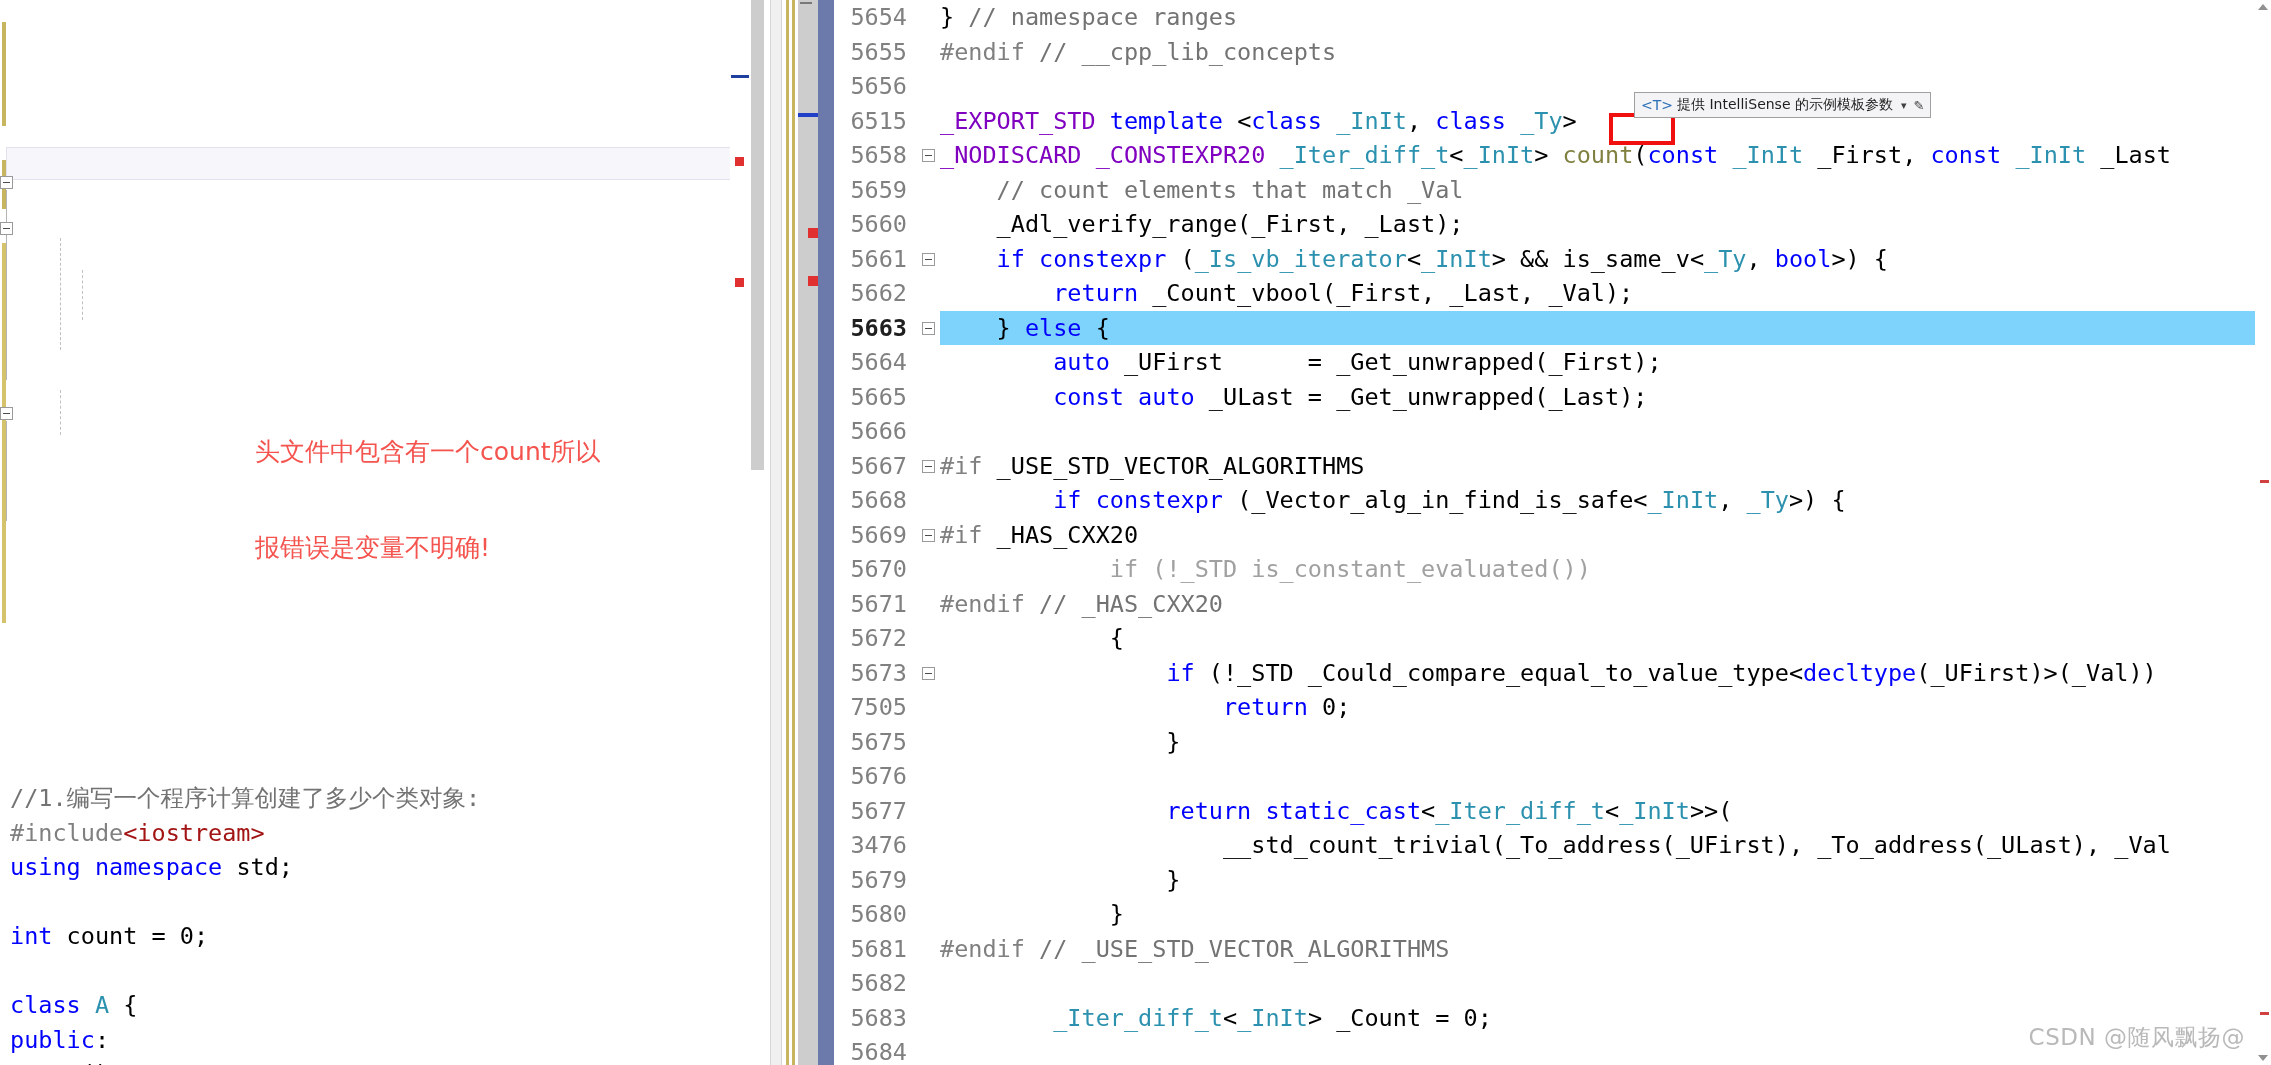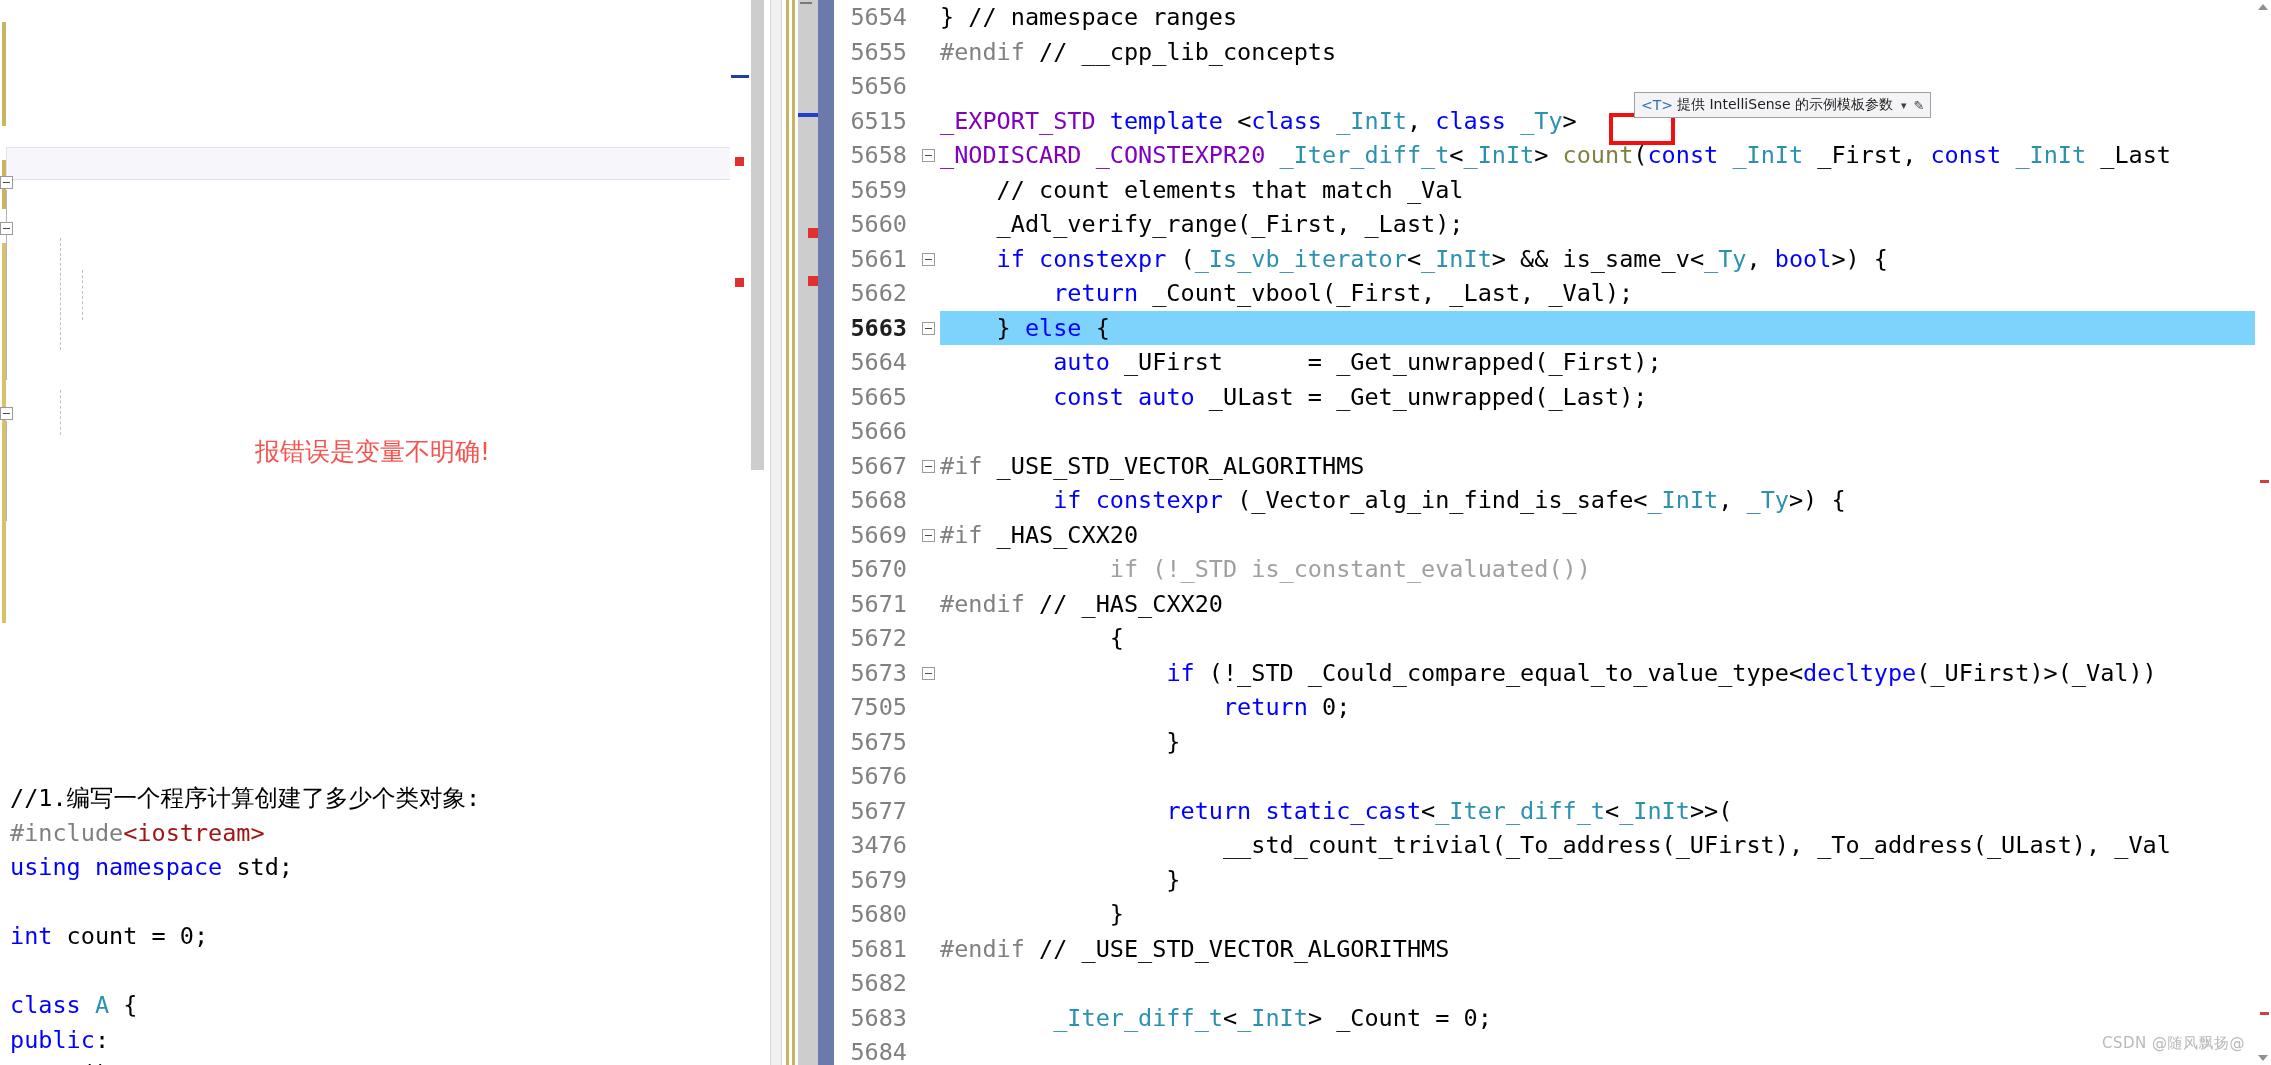--- a/index.html
+++ b/index.html
@@ -83,21 +83,21 @@
   .cur-stmt-box {
     position: absolute;
     left: 6px;
     width: 758px;
     height: 33px;
     background: #f7f7fb;
     border: 1px solid #e2e2ee;
   }
 
   
-  .c-comment  { color: #000000; }
+  .c-comment  { color: #737373; }
   .c-pre      { color: #808080; }
   .c-str      { color: #a31515; }
   .c-kw       { color: #0000ff; }
   .c-type     { color: #2b91af; }
   .c-func     { color: #ff0000; }
   .c-var      { color: #808040; }
   .c-plain    { color: #000000; }
 
   
   .annotation {
@@ -325,21 +325,21 @@
     width: 9px; height: 3px;
     background: #d04040;
   }
 
   
   .watermark {
     position: absolute;
     right: 26px;
     bottom: 12px;
     color: #b9b9b9;
-    font-size: 15px;
+    font-size: 23px;
     font-family: "DejaVu Sans", "Liberation Sans", sans-serif;
     letter-spacing: 0.5px;
     z-index: 40;
   }
 </style>
 </head>
 <body>
 
 <div id="app">
 
@@ -363,20 +363,21 @@
       <div class="fold-dash" style="left:60px;top:390px;height:45px;"></div>
       <div class="fold-dash" style="left:82px;top:270px;height:50px;"></div>
       <div class="fold-box" style="top:407px;"></div>
       <div class="fold-line" style="top:421px;height:100px;"></div>
 
       
       <div id="left-rows"><div class="lrow"><span class="c-comment">//1.编写一个程序计算创建了多少个类对象:</span></div><div class="lrow"><span class="c-pre">#include</span><span class="c-str">&lt;iostream&gt;</span></div><div class="lrow"><span class="c-kw">using namespace</span><span class="c-plain"> std;</span></div><div class="lrow">&nbsp;</div><div class="lrow"><span class="c-kw">int</span><span class="c-plain"> count = 0;</span></div><div class="lrow">&nbsp;</div><div class="lrow"><span class="c-kw">class</span><span class="c-plain"> </span><span class="c-type">A</span><span class="c-plain"> {</span></div><div class="lrow"><span class="c-kw">public</span><span class="c-plain">:</span></div><div class="lrow"><span class="c-plain">    </span><span class="c-func">A</span><span class="c-plain">()</span></div></div>
 
       
       <div class="annotation">
+        <div>头文件中包含有一个count所以</div>
         <div>报错误是变量不明确!</div>
       </div>
     </div>
 
     <div class="lp-scroll">
       <div class="lp-marker-track"></div>
       <div class="lp-thumb"></div>
       <div class="lp-sq" style="top:157px;"></div>
       <div class="lp-sq" style="top:278px;"></div>
       <div class="lp-blueline" style="top:75px;"></div>

